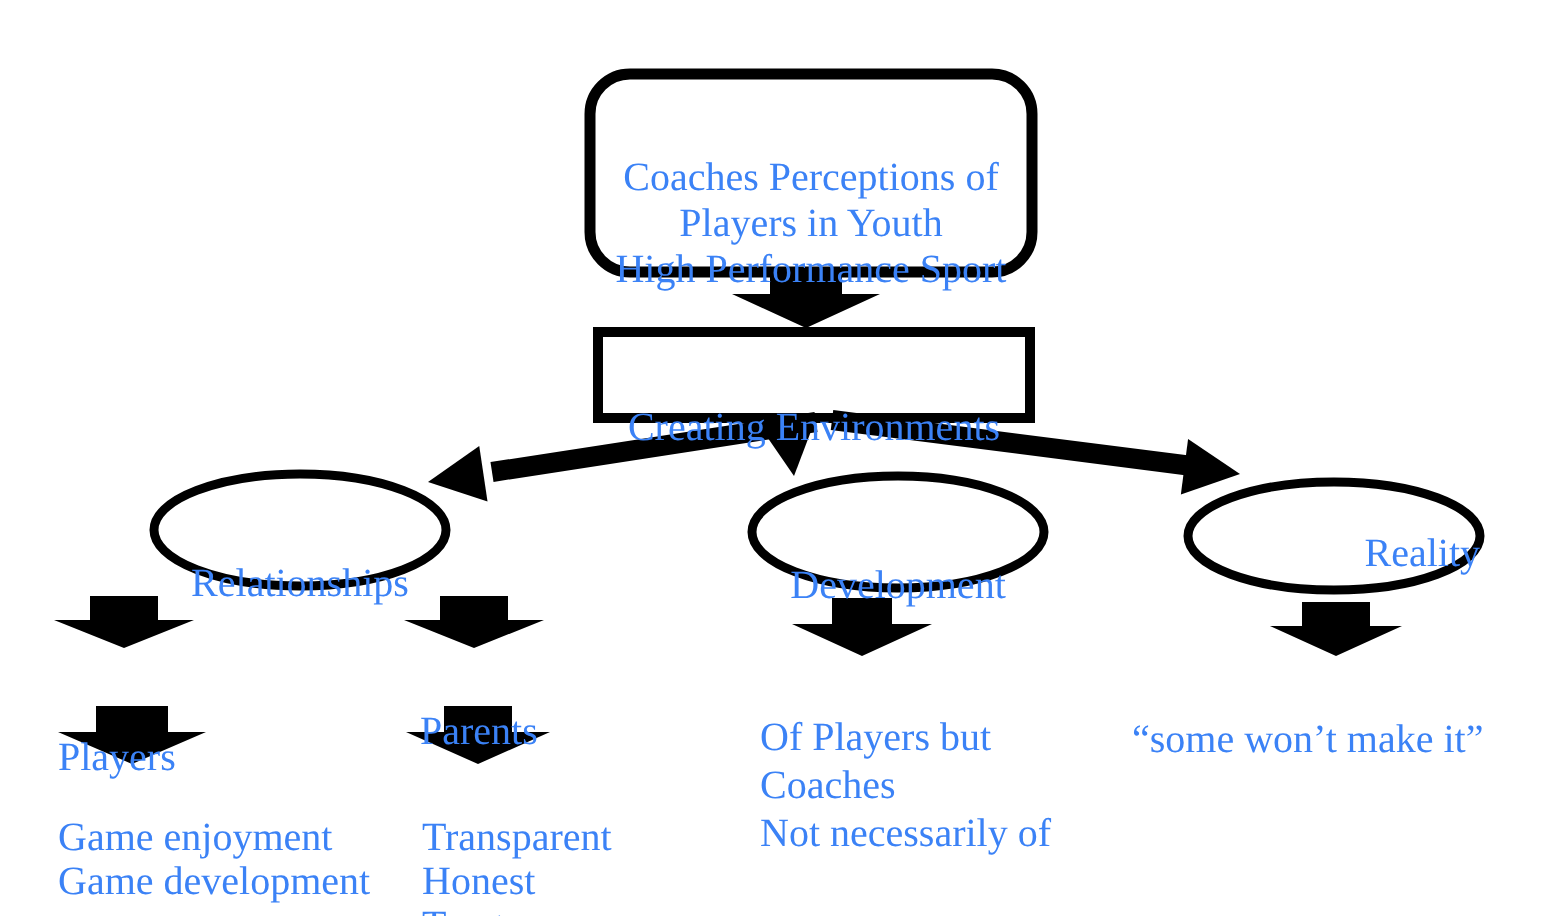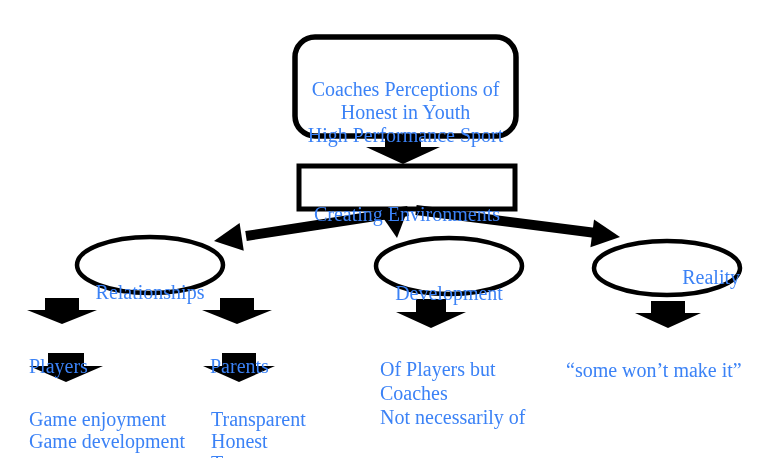--- a/index.html
+++ b/index.html
@@ -58,31 +58,31 @@
     <polygon points="45,298 79,298 79,310 97,310 62,324 27,310 45,310" fill="#000000"></polygon>
     <polygon points="220,298 254,298 254,310 272,310 237,324 202,310 220,310" fill="#000000"></polygon>
     <polygon points="48,353 84,353 84,366 103,366 66,382 29,366 48,366" fill="#000000"></polygon>
     <polygon points="222,353 256,353 256,366 275,366 239,382 203,366 222,366" fill="#000000"></polygon>
     <polygon points="416,299 446,299 446,312 466,312 431,328 396,312 416,312" fill="#000000"></polygon>
     <polygon points="651,301 685,301 685,313 701,313 668,328 635,313 651,313" fill="#000000"></polygon>
   </svg>
 
   <div class="txt center" style="left:295px; top:51px; width:221px;">
     <span>Coaches Perceptions of</span>
-    <span>Honest in Youth</span>
+    <span>Players in Youth</span>
     <span>High Performance Sport</span>
   </div>
 
   <div class="txt center" style="left:299px; top:176px; width:216px;">Creating Environments</div>
 
   <div class="txt center" style="left:376px; top:255px; width:146px;">Development</div>
   <div class="txt center" style="left:78px; top:254px; width:144px;">Relationships</div>
   <div class="txt center" style="left:594px; top:239px; width:146px;text-align:right;">Reality</div>
 
-  <div class="txt" style="left:29px; top:328px;">Players</div>
+  <div class="txt" style="left:29px; top:341px;">Players</div>
   <div class="txt lh22" style="left:29px; top:381px;">
     <span>Game enjoyment</span>
     <span>Game development</span>
   </div>
 
   <div class="txt" style="left:210px; top:328px;text-align:right;">Parents</div>
   <div class="txt lh22" style="left:211px; top:381px;font-family:Liberation Serif, serif;">
     <span>Transparent</span>
     <span>Honest</span>
     <span>Trust</span>

